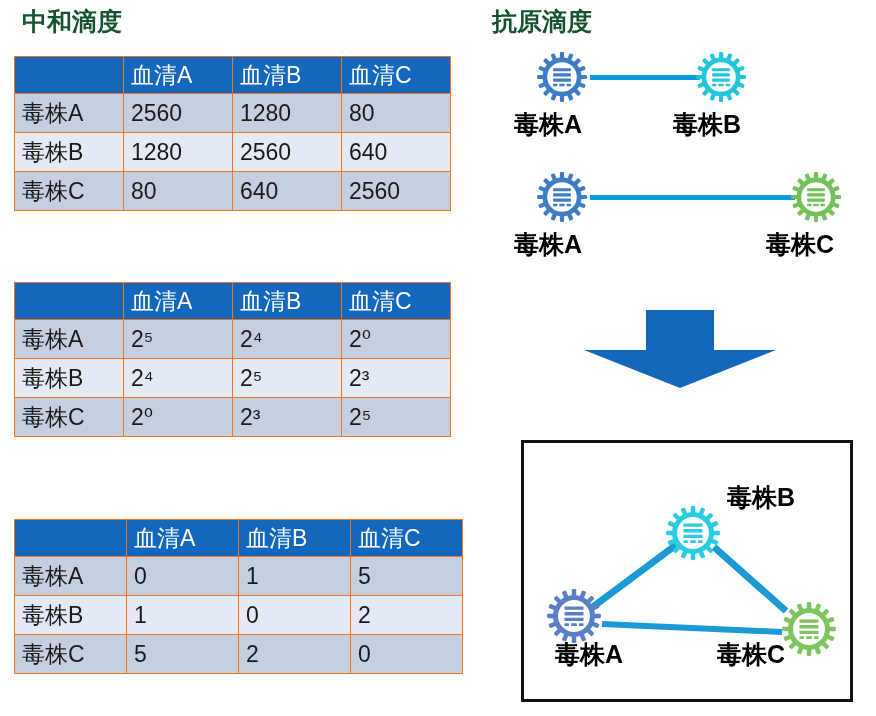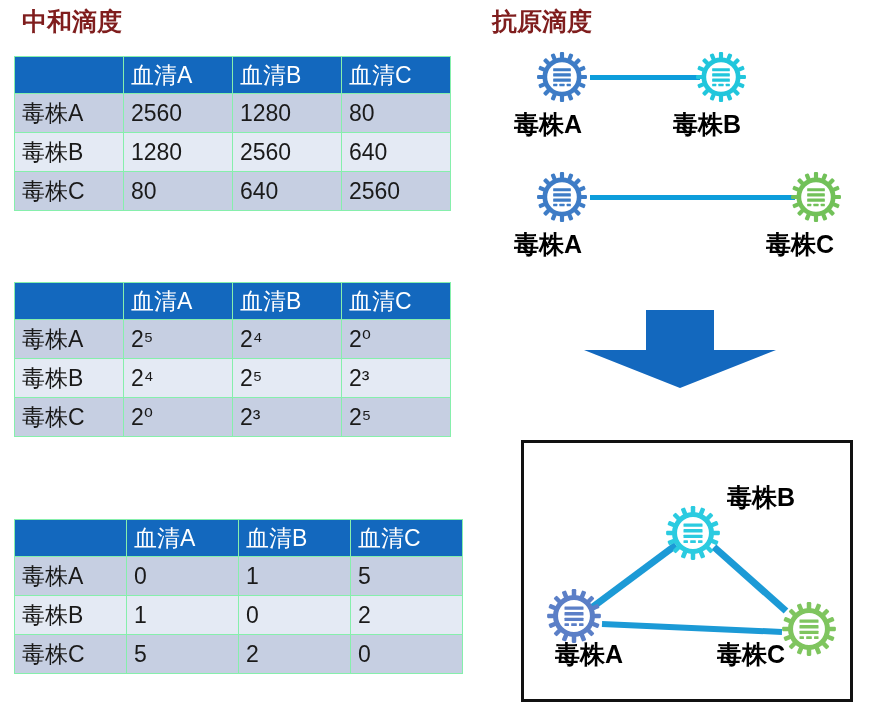--- a/index.html
+++ b/index.html
@@ -27,31 +27,31 @@
     width: 406px; height: 716px;
   }
 
   
   .sect-title {
     position: absolute;
     font-weight: bold;
     font-size: 25px;
     line-height: 30px;
     letter-spacing: 0px;
-    color: #7f1d1d;
+    color: #14532d;
     white-space: nowrap;
   }
 
   
   .tbl {
     position: absolute;
     border-collapse: separate;
     border-spacing: 1px;
     table-layout: fixed;
-    background: #86efac;
+    background: #f97316;
   }
   .tbl th, .tbl td {
     padding: 0;
     margin: 0;
     height: 38px;
     vertical-align: middle;
     font-weight: normal;
   }
   .tbl thead th {
     background: #1368BE;

